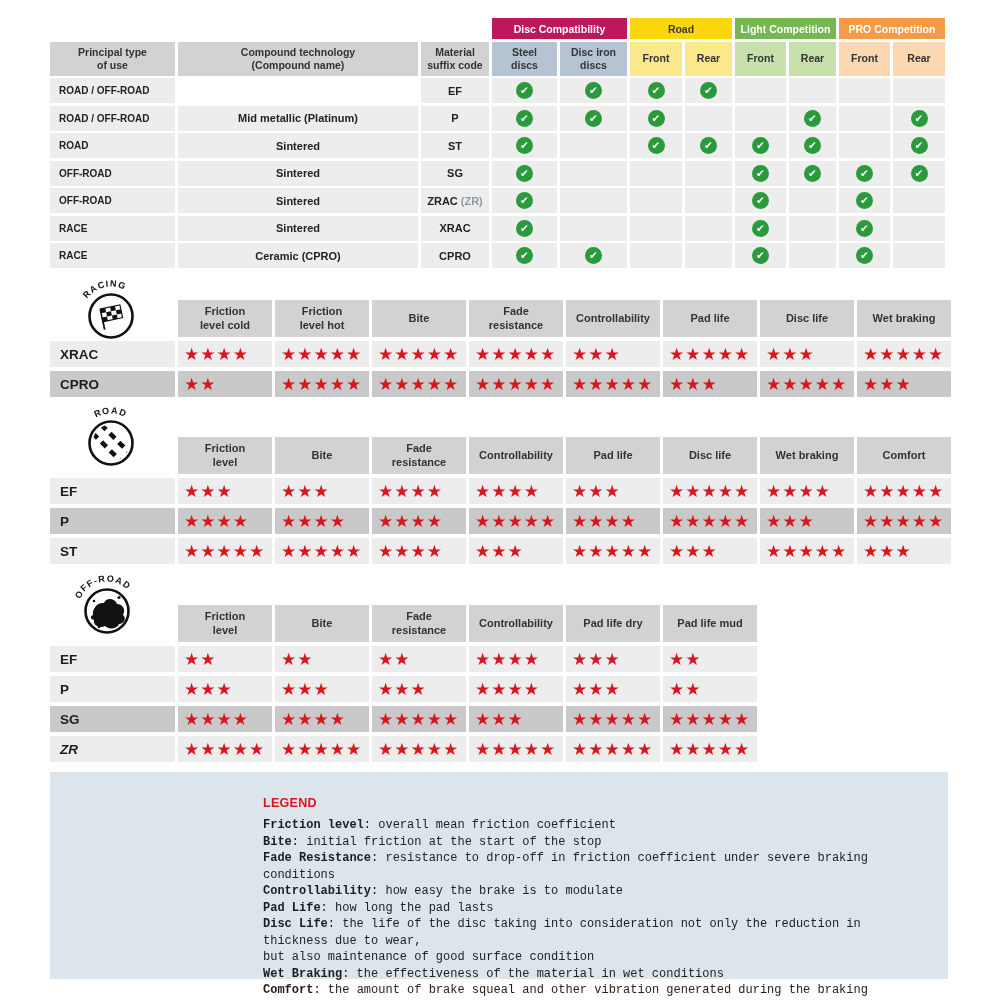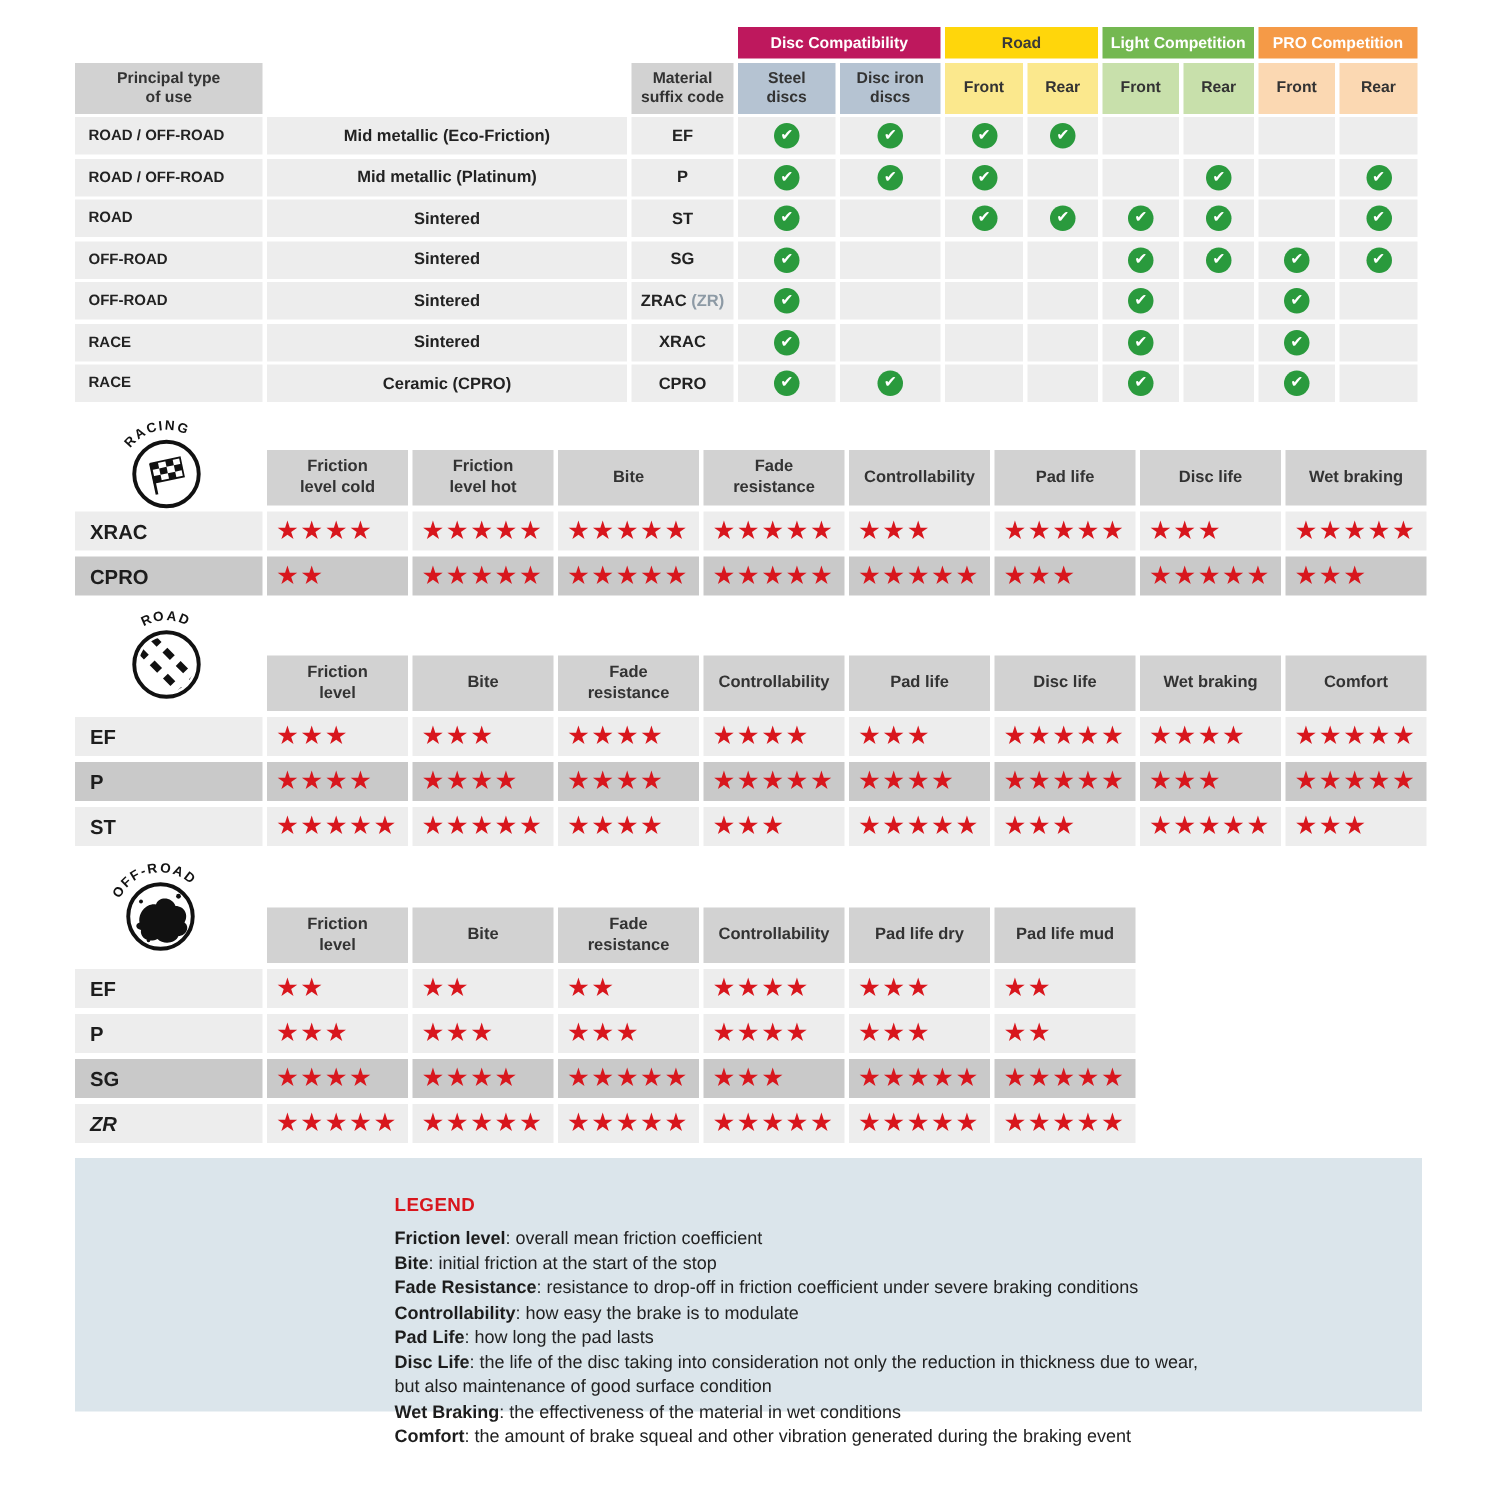--- a/index.html
+++ b/index.html
@@ -52,54 +52,55 @@
 
   
   .icon-wrap { position: absolute; }
   #icon-racing  { left: 74px; top: 276px; }
   #icon-road    { left: 74px; top: 403px; }
   #icon-offroad { left: 70px; top: 571px; }
   .icon-wrap text { font-family: "Liberation Sans", sans-serif; font-weight: bold; fill: #111; }
 
   
   .legend {
-    position: absolute; left: 50px; top: 772px; width: 898px; height: 169px;
+    position: absolute; left: 50px; top: 772px; width: 898px; height: 207px;
     background: var(--legendbg); padding: 24px 47px 0 213px; font-size: 12px;
   }
   .legend-title { color: var(--lred); font-weight: bold; font-size: 12.5px; margin-bottom: 7px; letter-spacing: 0.3px; }
-  .legend-line { line-height: 16.5px; color: #222; }
+  .legend-line { line-height: 16.5px; color: #222; font-family: Liberation Mono, monospace; }
   .legend-line .term { font-weight: bold; color: #1d1d1d; }
   .legend-line .desc { white-space: pre-line; }
 </style>
 </head>
 <body>
 
 <div class="page">
 
   <div class="compat">
       <div class="g-head" style="grid-area: 1 / 4 / auto / span 2; background: #be185d; color: rgb(255, 255, 255);">Disc Compatibility</div>
       <div class="g-head" style="grid-area: 1 / 6 / auto / span 2; background: rgb(255, 214, 11); color: rgb(58, 58, 58);">Road</div>
       <div class="g-head" style="grid-area: 1 / 8 / auto / span 2; background: rgb(116, 184, 81); color: rgb(255, 255, 255);">Light Competition</div>
       <div class="g-head" style="grid-area: 1 / 10 / auto / span 2; background: rgb(245, 154, 71); color: rgb(255, 255, 255);">PRO Competition</div>
       <div class="h-cell" style="grid-area: 2 / 1;">Principal type
 of use</div>
+      <div class="h-cell" style="grid-area: 2 / 2;">Compound technology
+(Compound name)</div>
       <div class="h-cell" style="grid-area: 2 / 3;">Material
 suffix code</div>
       <div class="h-cell" style="grid-area: 2 / 4; background: rgb(181, 195, 210);">Steel
 discs</div>
       <div class="h-cell" style="grid-area: 2 / 5; background: rgb(181, 195, 210);">Disc iron
 discs</div>
       <div class="h-cell" style="grid-area: 2 / 6; background: rgb(251, 232, 141);">Front</div>
       <div class="h-cell" style="grid-area: 2 / 7; background: rgb(251, 232, 141);">Rear</div>
       <div class="h-cell" style="grid-area: 2 / 8; background: rgb(200, 224, 171);">Front</div>
       <div class="h-cell" style="grid-area: 2 / 9; background: rgb(200, 224, 171);">Rear</div>
       <div class="h-cell" style="grid-area: 2 / 10; background: rgb(251, 216, 178);">Front</div>
       <div class="h-cell" style="grid-area: 2 / 11; background: rgb(251, 216, 178);">Rear</div>
       <div class="cell use" style="grid-area: 3 / 1;">ROAD / OFF-ROAD</div>
-      <div class="cell compound" style="grid-area: 3 / 2;">Mid metallic (Eco-Friction)</div>
       <div class="cell code" style="grid-area: 3 / 3;">
         <span class="code-main">EF</span>
       </div>
       <div class="cell" style="grid-area: 3 / 4;">
         <span class="chk">✔</span>
       </div>
       <div class="cell" style="grid-area: 3 / 5;">
         <span class="chk">✔</span>
       </div>
       <div class="cell" style="grid-area: 3 / 6;">

